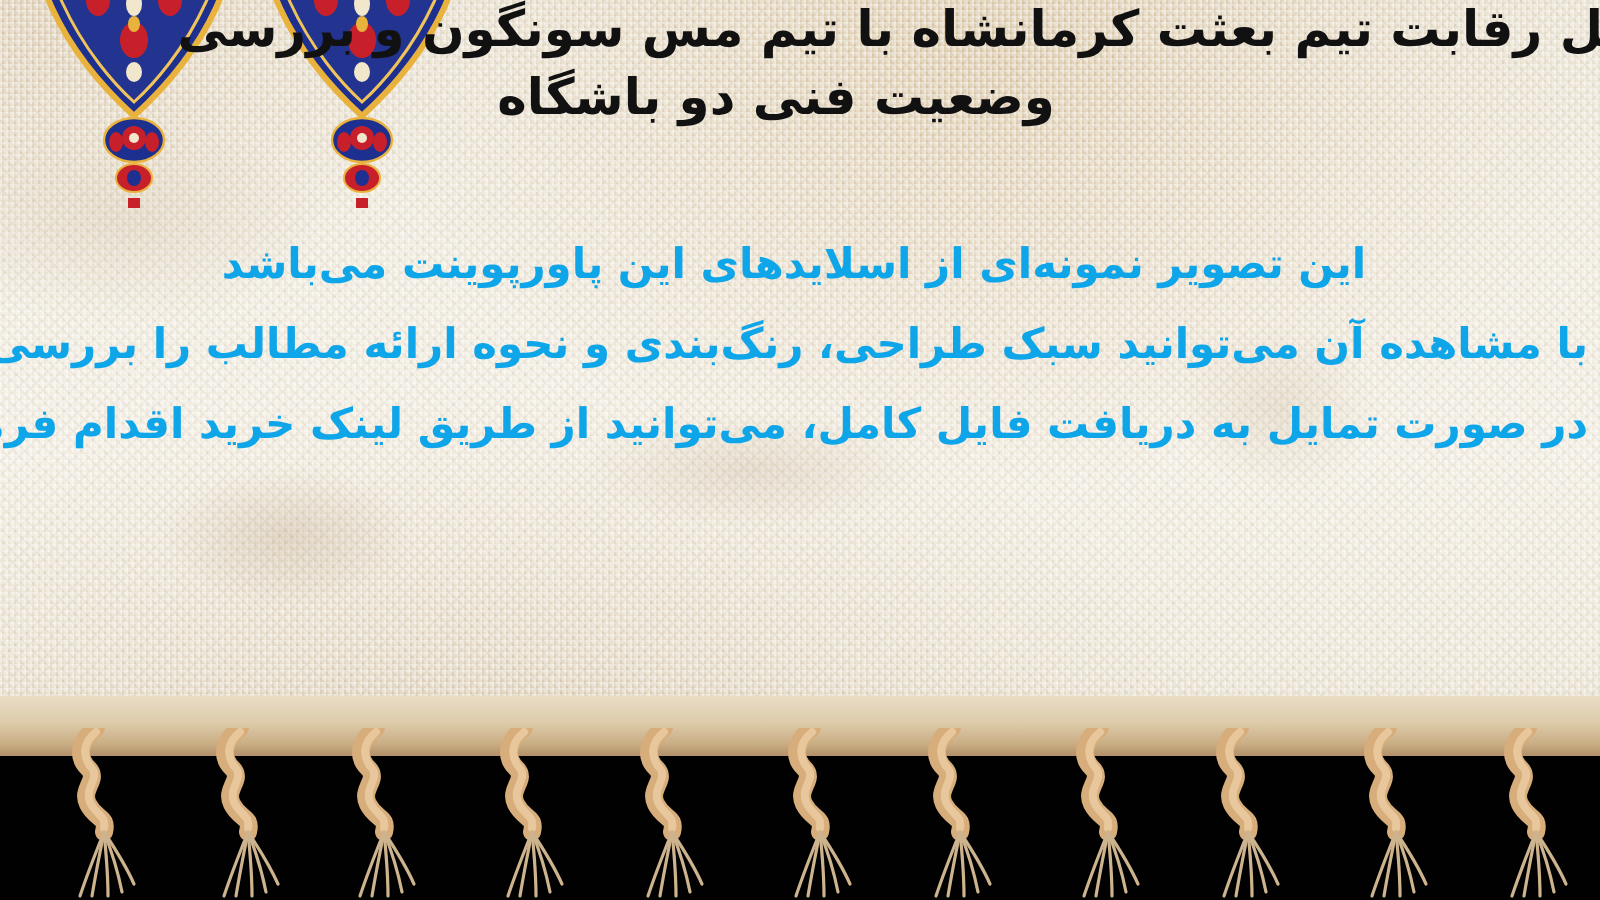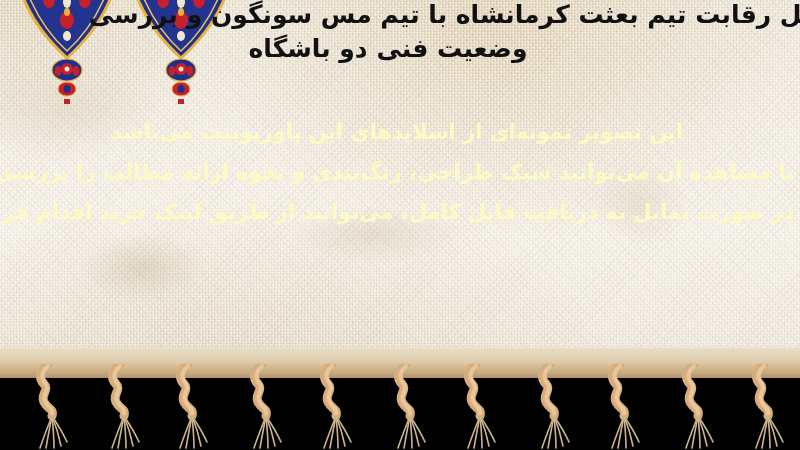--- a/index.html
+++ b/index.html
@@ -130,21 +130,21 @@
     direction: rtl;
     text-align: center;
     box-sizing: border-box;
     padding-right: 6px;
   }
   .body-line {
     font-family: "DejaVu Sans", sans-serif;
     font-weight: bold;
     font-size: 21px;
     line-height: 40px;
-    color: #fef9c3;
+    color: #0ea5e9;
     white-space: nowrap;
   }
 
   
   .fringe-area {
     position: absolute;
     left: 0;
     top: 348px;
     width: 800px;
     height: 102px;

